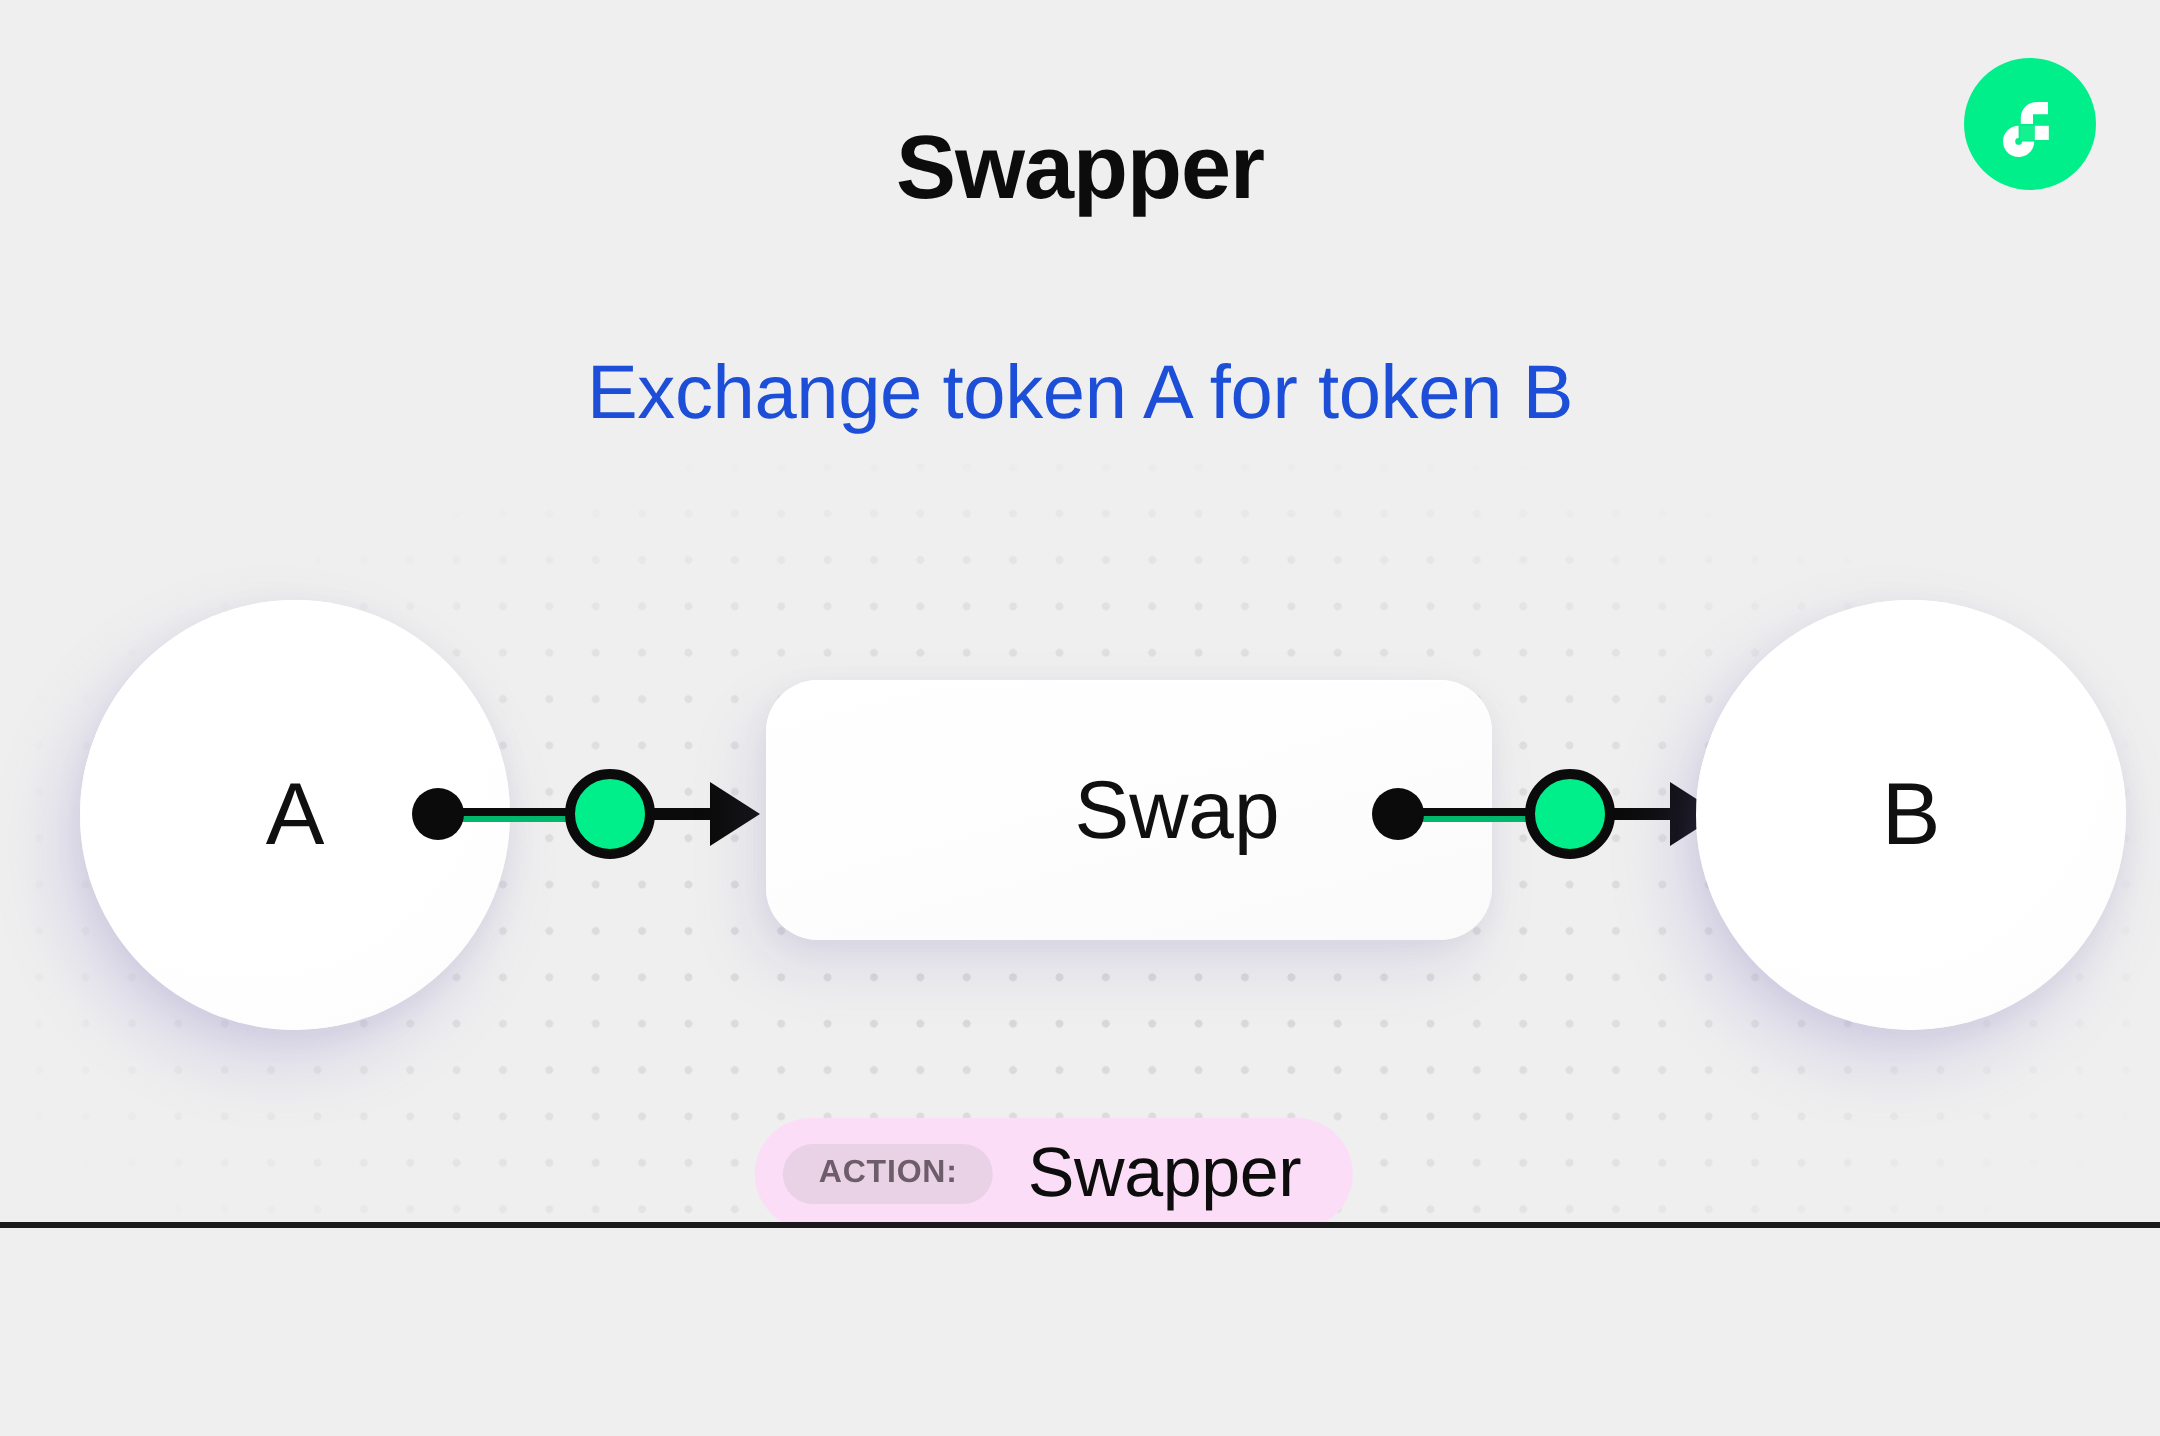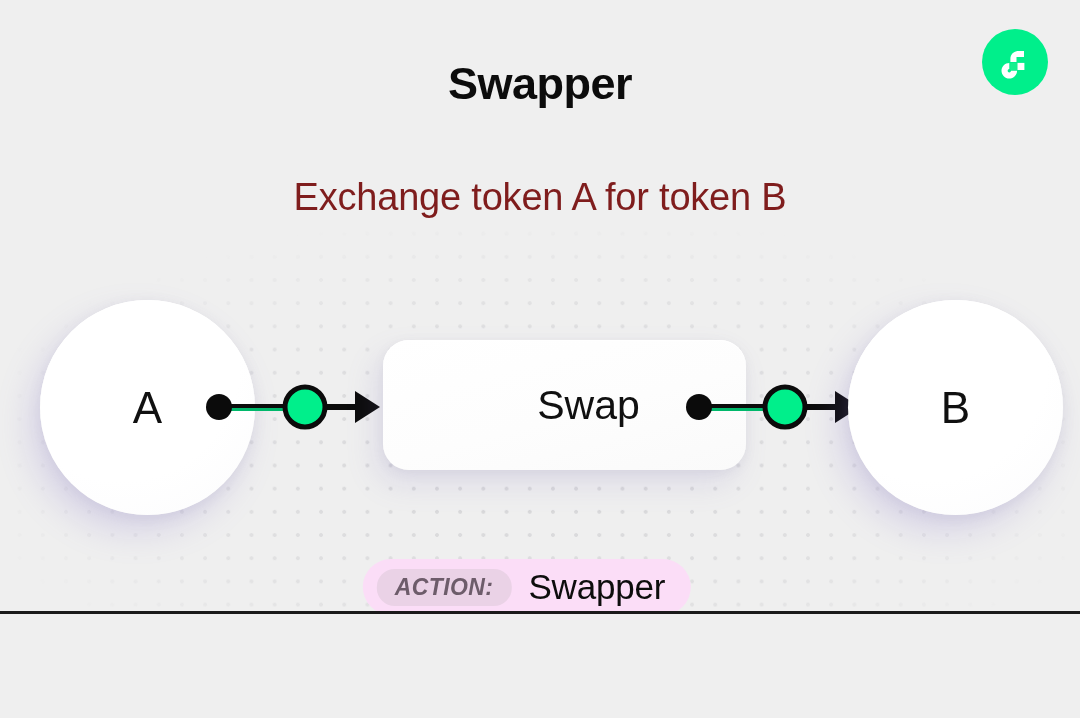--- a/index.html
+++ b/index.html
@@ -66,21 +66,21 @@
     color: #0c0c0c;
   }
   .page-subtitle {
     position: absolute;
     left: 0; right: 0;
     top: 176px;
     text-align: center;
     font-size: 38px;
     font-weight: 400;
     letter-spacing: -0.2px;
-    color: #7f1d1d;
+    color: #1d4ed8;
   }
 
   
   .flow {
     position: absolute;
     left: 0;
     top: 300px;
     width: 1080px;
     height: 215px;
   }
@@ -147,27 +147,26 @@
     padding: 0 26px 0 14px;
     border-radius: 28px;
     background: #fbddf7;
     display: flex;
     align-items: center;
     gap: 17px;
   }
   .action-badge .kicker {
     background: #ead2e6;
     color: #6d5c6a;
-    font-size: 23px;
+    font-size: 16px;
     font-weight: bold;
     letter-spacing: 0.4px;
     padding: 7px 18px;
     border-radius: 18px;
     line-height: 1;
-    font-style: italic;
   }
   .action-badge .action-value {
     font-size: 35px;
     font-weight: 400;
     color: #0d0d0d;
     letter-spacing: -0.2px;
   }
 </style>
 </head>
 <body>

